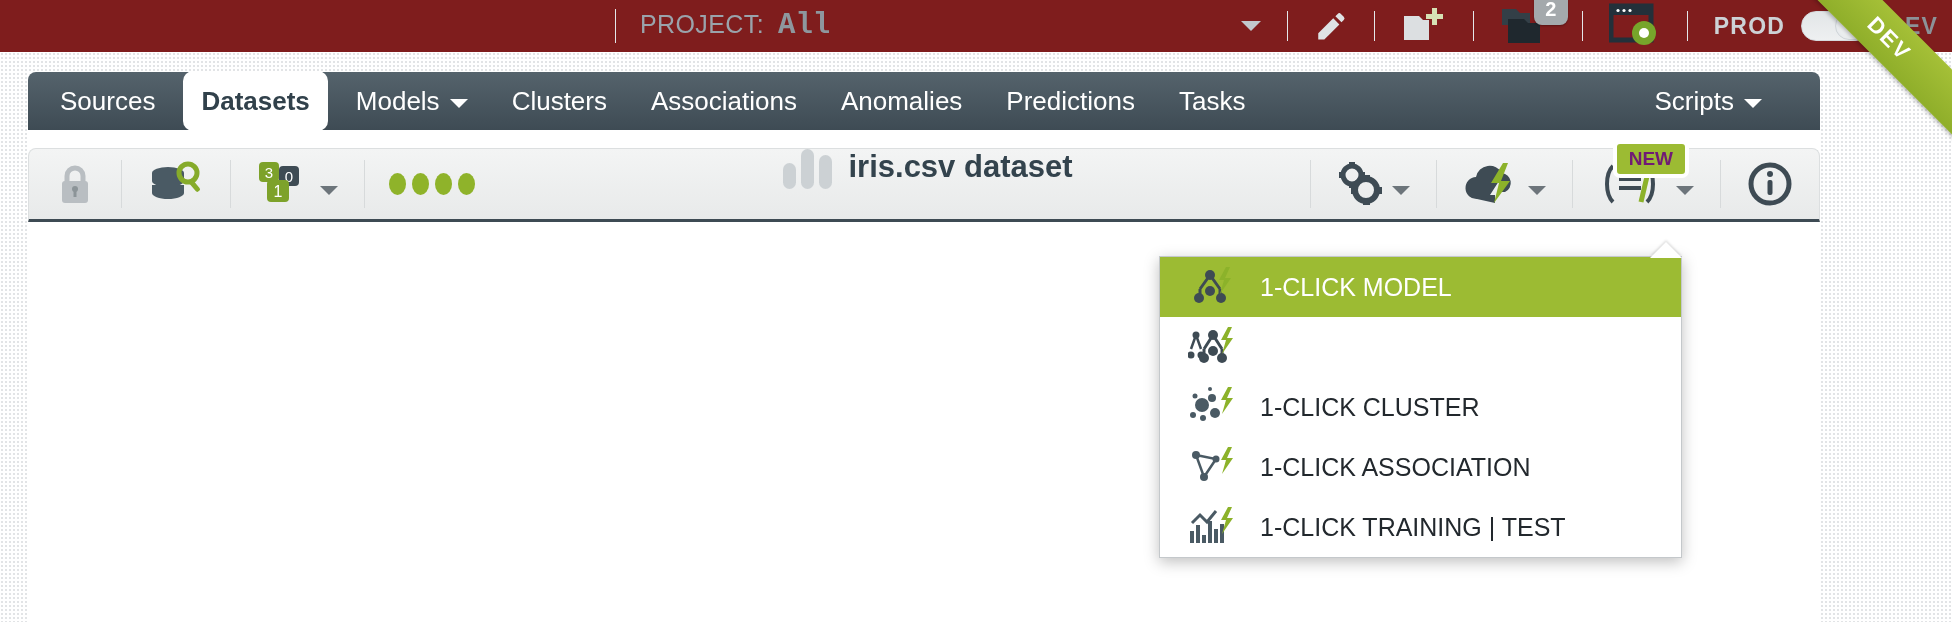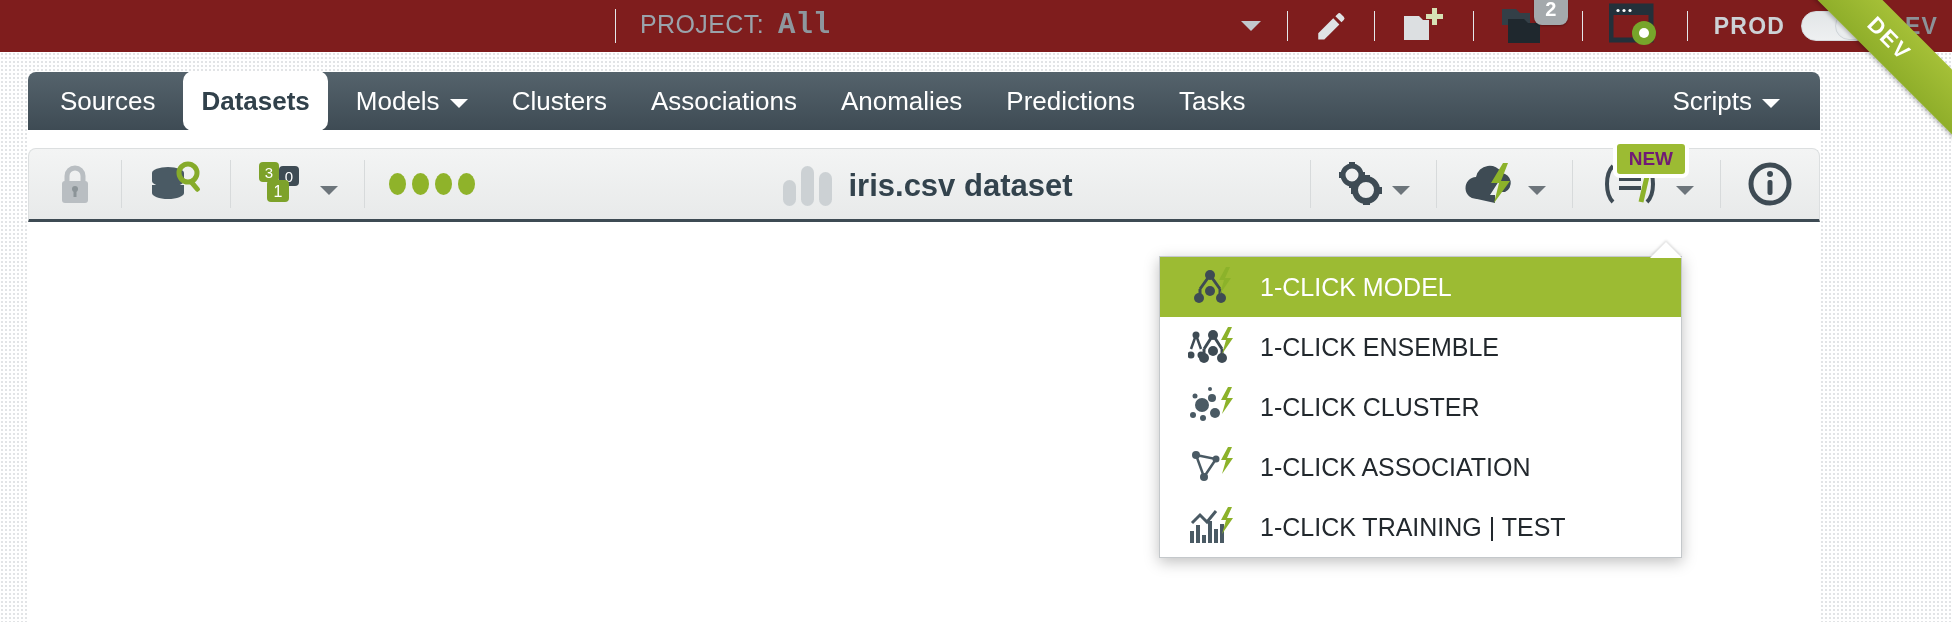--- a/index.html
+++ b/index.html
@@ -69,21 +69,21 @@
   }
   .nav-item.first { margin-left: 10px; }
   .nav-item.active {
     background: #ffffff; color: #31414b; font-weight: bold;
     border-radius: 10px; height: 60px; padding: 0 18px; margin: 0 6px;
   }
   .nav-caret {
     width: 0; height: 0; border-left: 9px solid transparent; border-right: 9px solid transparent;
     border-top: 9px solid #ffffff; margin-top: 4px;
   }
-  .nav-right { margin-left: auto; display: flex; align-items: center; padding-right: 18px; }
+  .nav-right { margin-left: auto; display: flex; align-items: center; padding-right: 36px; }
 
   
   .ribbon {
     position: absolute; right: -62px; top: 16px; width: 250px; height: 46px;
     background: linear-gradient(#a5c037, #8fae2a);
     transform: rotate(45deg);
     color: #ffffff; font-weight: bold; font-size: 22px; letter-spacing: 2px;
     display: flex; align-items: center; justify-content: center;
     box-shadow: 0 2px 4px rgba(0,0,0,.25);
     z-index: 40;
@@ -95,21 +95,21 @@
     background: linear-gradient(#f3f4f4, #e8eaea);
     border: 1px solid #dcdfe0; border-bottom: 3px solid #3e4b54;
     border-radius: 8px 8px 0 0;
     display: flex; align-items: center;
     z-index: 4;
   }
   .ds-tool { height: 74px; display: flex; align-items: center; justify-content: center; padding: 0 26px; }
   .ds-sep { width: 1px; height: 48px; background: #d7dadb; }
   .ds-title {
     position: absolute; left: 0; right: 0; top: 0; height: 74px;
-    display: flex; align-items: center; justify-content: center; gap: 16px;
+    display: flex; justify-content: center; gap: 16px;
     pointer-events: none;
     padding-left: 8px;
   }
   .ds-title-text { font-size: 31px; font-weight: bold; color: #33434d; }
   .bars { display: flex; align-items: flex-end; gap: 5px; height: 40px; }
   .bars i { display: block; width: 13px; background: #ccd1d4; border-radius: 7px; }
   .ds-right { margin-left: auto; display: flex; align-items: center; }
   .dots { display: flex; gap: 6px; padding: 0 24px; }
   .dots i { width: 17px; height: 22px; background: #8fb32a; border-radius: 50%; display:block; }
   .sm-caret {
@@ -488,21 +488,20 @@
           <g stroke="#3e4b54" stroke-width="3" fill="none">
               <path d="M25 8L16 22M25 8l9 14M16 22v6M34 22v6"></path>
             </g>
           <circle cx="25" cy="8" r="5" fill="#3e4b54"></circle>
             <circle cx="16" cy="31" r="5" fill="#3e4b54"></circle>
           <circle cx="25" cy="24" r="5" fill="#3e4b54"></circle>
             <circle cx="34" cy="31" r="5" fill="#3e4b54"></circle>
           <path d="M40 0l-7 13h5l-4 14 11-16h-6l5-11z" fill="#8cb22a"></path>
         </svg>
       </span>
-      <span>1-CLICK ENSEMBLE</span>
     </div>
     <div class="menu-item">
       <span class="mi-icon">
         <svg width="48" height="40" viewBox="0 0 48 40">
           <circle cx="14" cy="18" r="7" fill="#4a5a64"></circle>
           <circle cx="24" cy="11" r="4" fill="#4a5a64"></circle>
             <circle cx="27" cy="26" r="5" fill="#4a5a64"></circle>
           <circle cx="7" cy="9" r="2.5" fill="#4a5a64"></circle>
             <circle cx="5" cy="28" r="3" fill="#4a5a64"></circle>
           <circle cx="15" cy="31" r="3" fill="#4a5a64"></circle>

